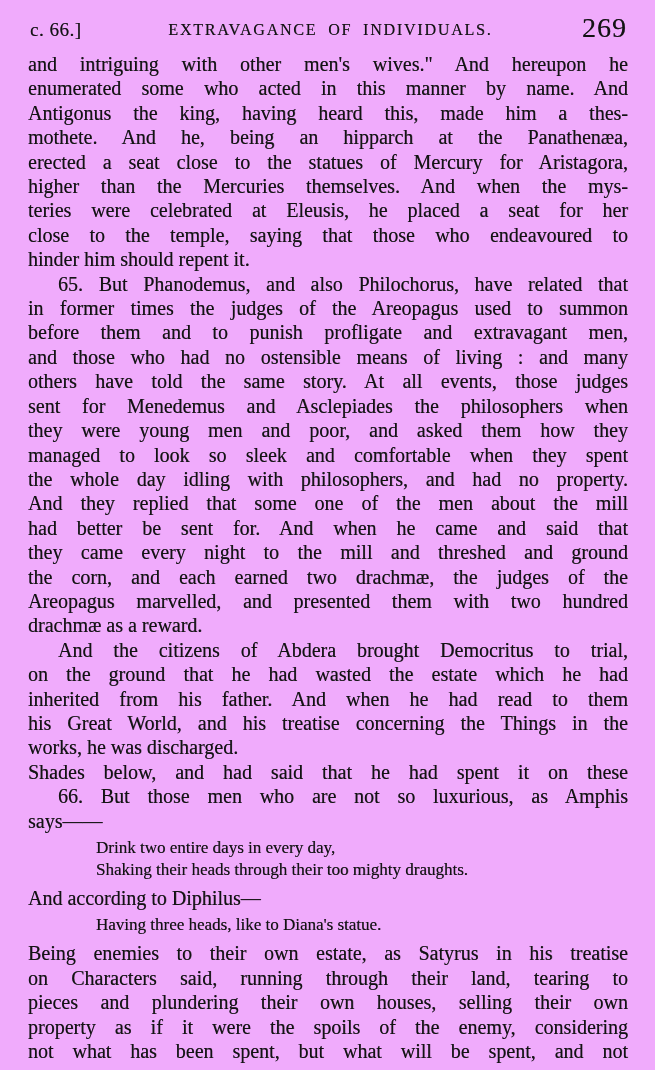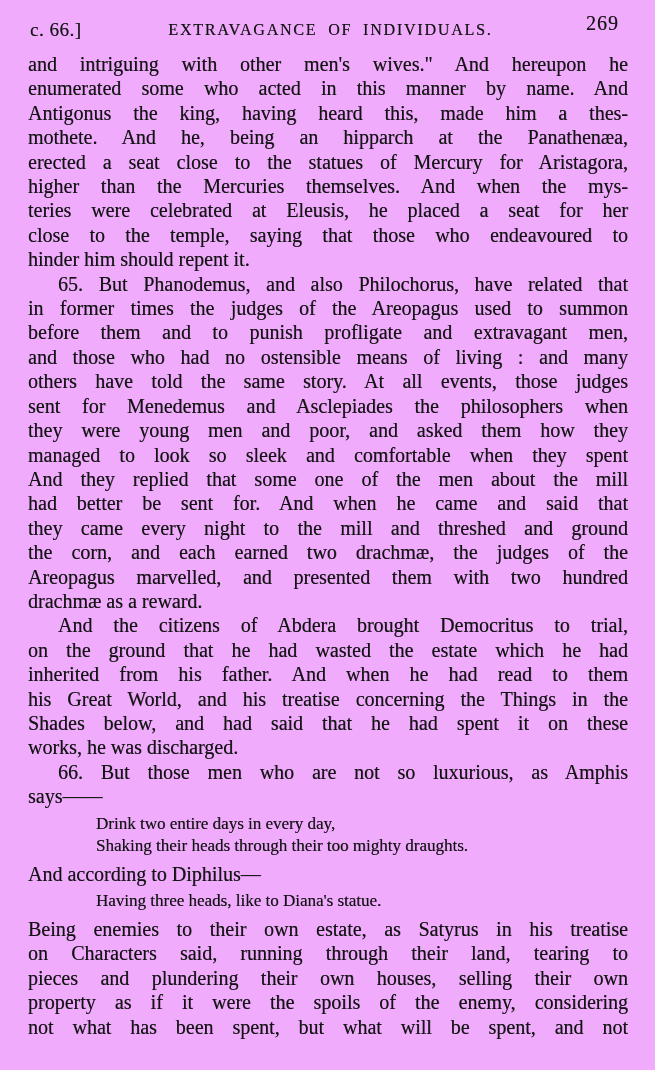--- a/index.html
+++ b/index.html
@@ -32,23 +32,23 @@
     left: 0;
     right: 0;
     top: 9px;
     text-align: center;
     font-size: 16px;
     letter-spacing: 1.8px;
     word-spacing: 5px;
   }
   .pagenum {
     position: absolute;
-    right: 14px;
+    right: 6px;
     top: 0;
-    font-size: 20px;
+    font-size: 28px;
     letter-spacing: 1px;
   }
   .text-body {
     position: absolute;
     left: 28px;
     top: 52px;
     width: 600px;
     font-size: 20px;
     line-height: 24.4px;
   }
@@ -93,34 +93,35 @@
       </div>
       <div class="block paragraph">
         <div class="line indent">65. But Phanodemus, and also Philochorus, have related that</div>
         <div class="line">in former times the judges of the Areopagus used to summon</div>
         <div class="line">before them and to punish profligate and extravagant men,</div>
         <div class="line">and those who had no ostensible means of living : and many</div>
         <div class="line">others have told the same story.  At all events, those judges</div>
         <div class="line">sent for Menedemus and Asclepiades the philosophers when</div>
         <div class="line">they were young men and poor, and asked them how they</div>
         <div class="line">managed to look so sleek and comfortable when they spent</div>
+        <div class="line">the whole day idling with philosophers, and had no property.</div>
         <div class="line">And they replied that some one of the men about the mill</div>
         <div class="line">had better be sent for.  And when he came and said that</div>
         <div class="line">they came every night to the mill and threshed and ground</div>
         <div class="line">the corn, and each earned two drachmæ, the judges of the</div>
         <div class="line">Areopagus marvelled, and presented them with two hundred</div>
         <div class="line nojust">drachmæ as a reward.</div>
       </div>
       <div class="block paragraph">
         <div class="line indent">And the citizens of Abdera brought Democritus to trial,</div>
         <div class="line">on the ground that he had wasted the estate which he had</div>
         <div class="line">inherited from his father.  And when he had read to them</div>
         <div class="line">his Great World, and his treatise concerning the Things in the</div>
+        <div class="line nojust">works, he was discharged.</div>
         <div class="line">Shades below, and had said that he had spent it on these</div>
-        <div class="line nojust">works, he was discharged.</div>
       </div>
       <div class="block paragraph">
         <div class="line indent">66. But those men who are not so luxurious, as Amphis</div>
         <div class="line nojust">says——</div>
       </div>
       <div class="block verse">
         <div class="line">Drink two entire days in every day,</div>
         <div class="line">Shaking their heads through their too mighty draughts.</div>
       </div>
       <div class="block paragraph">

